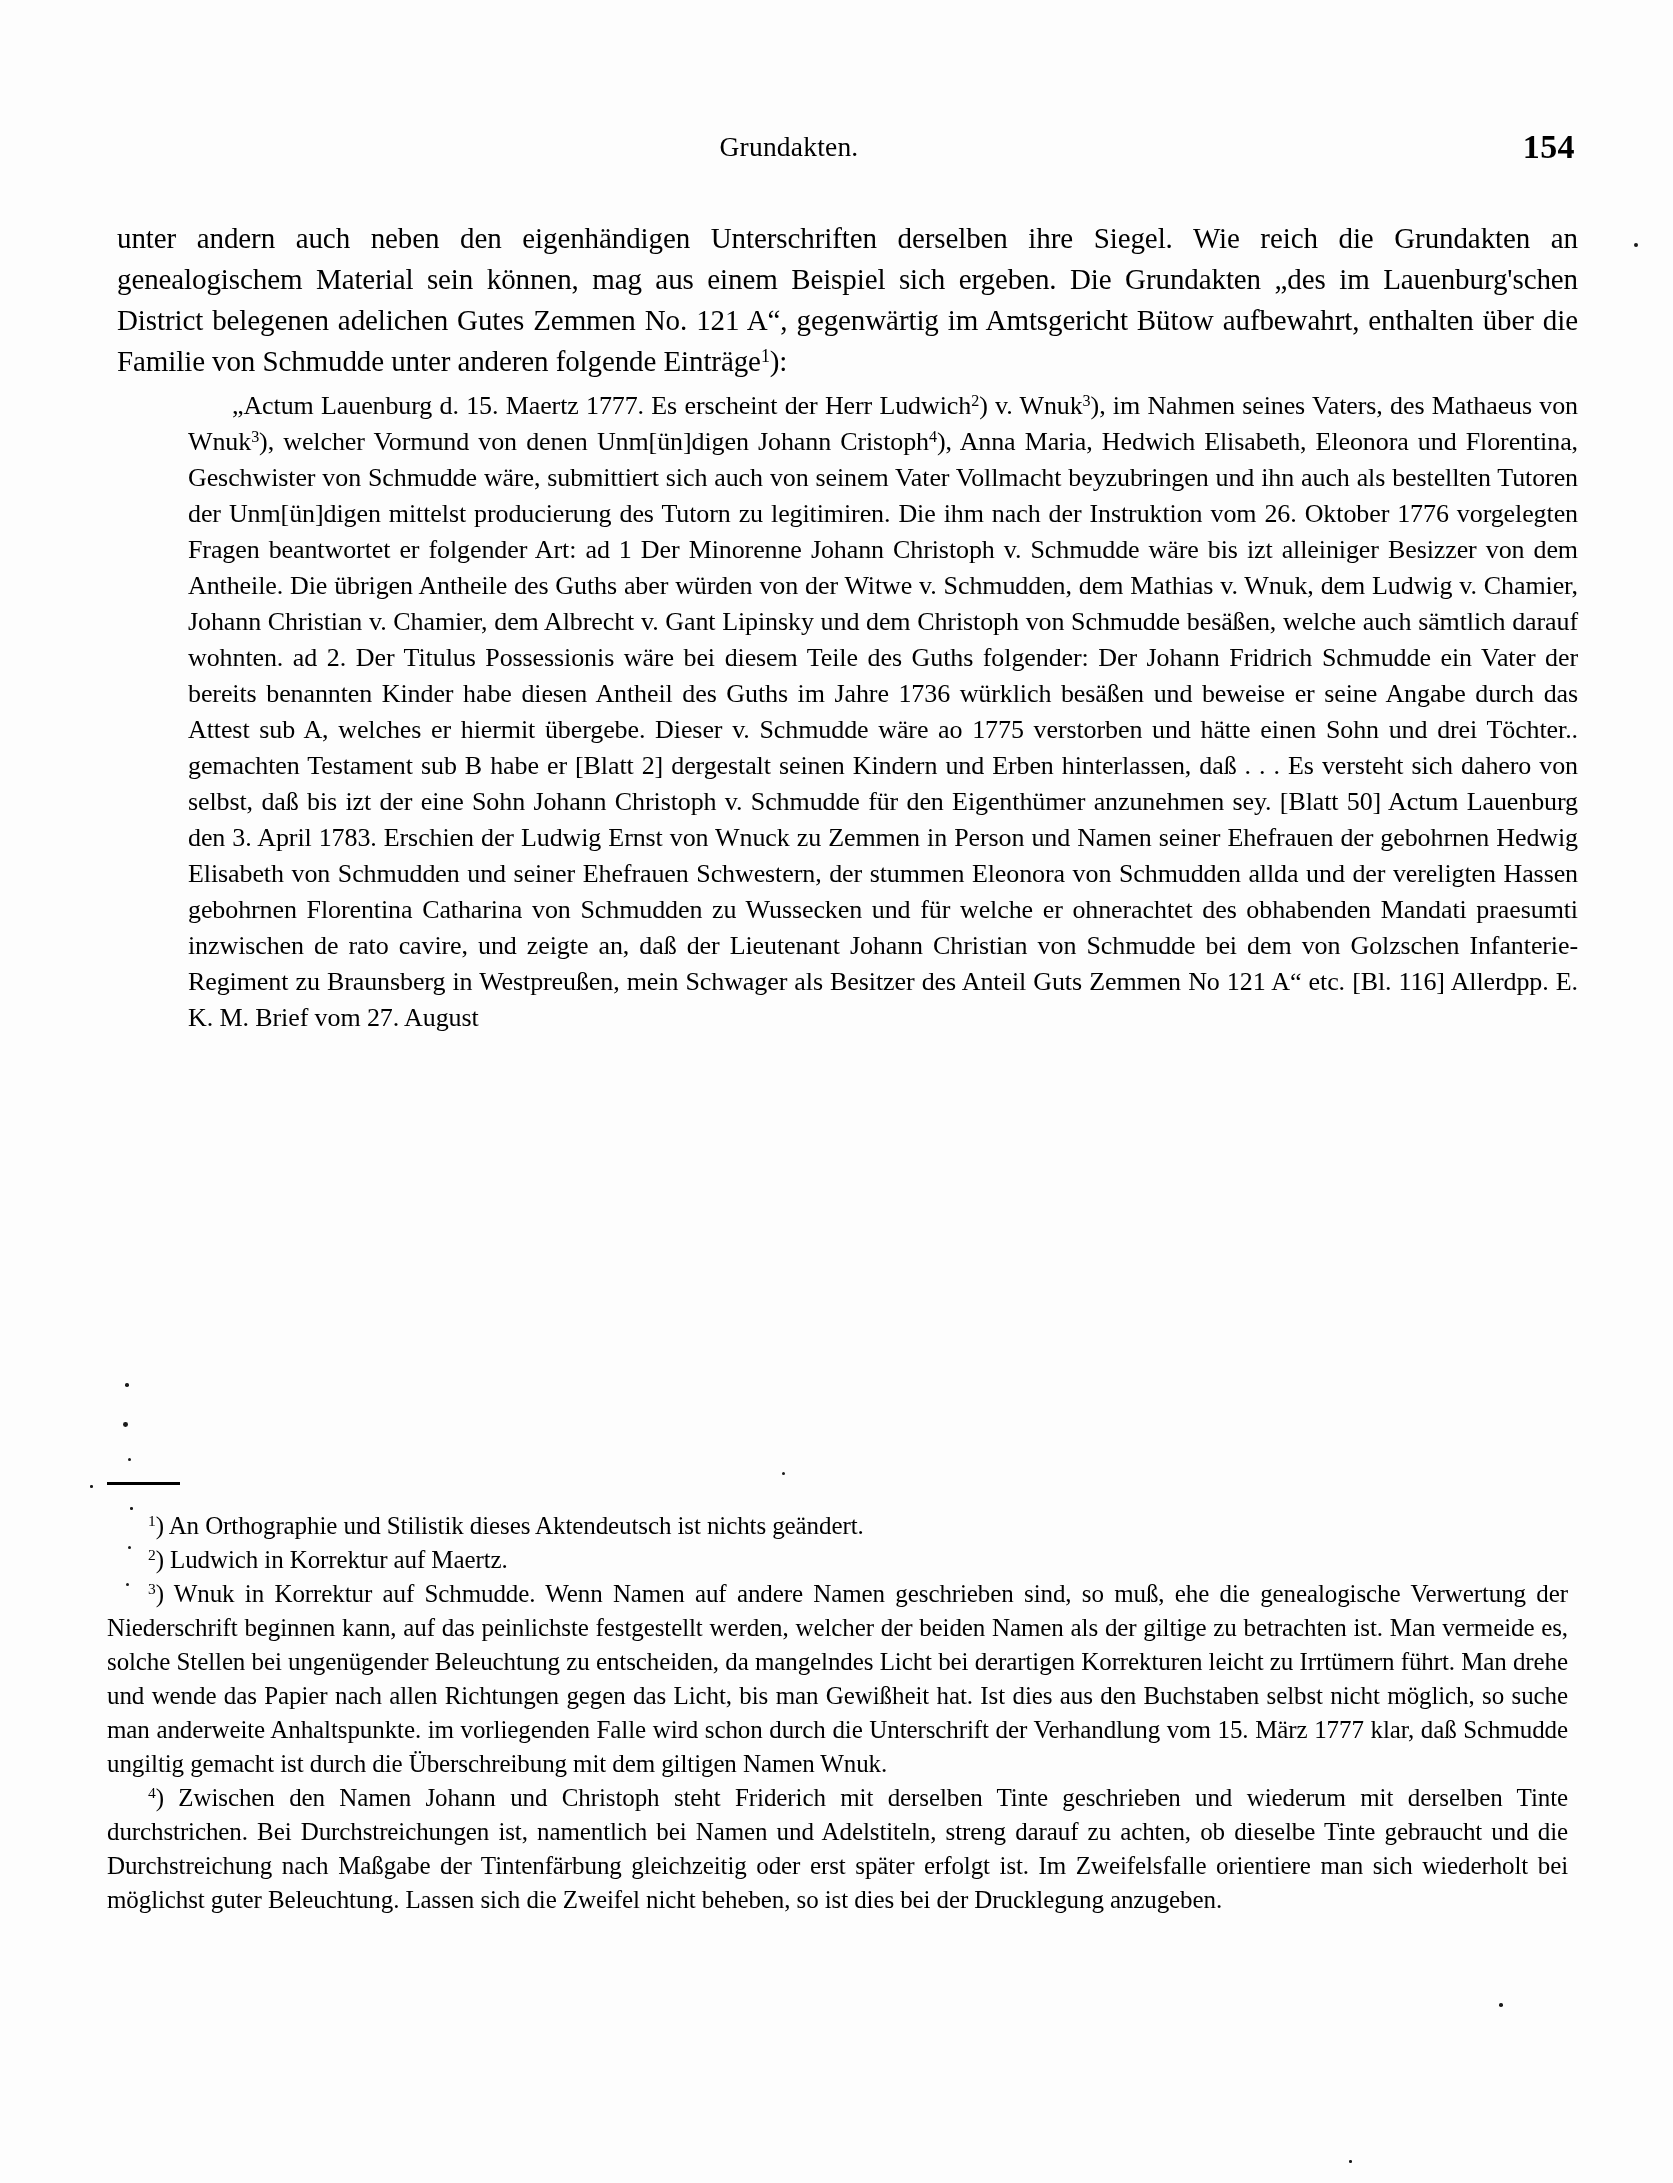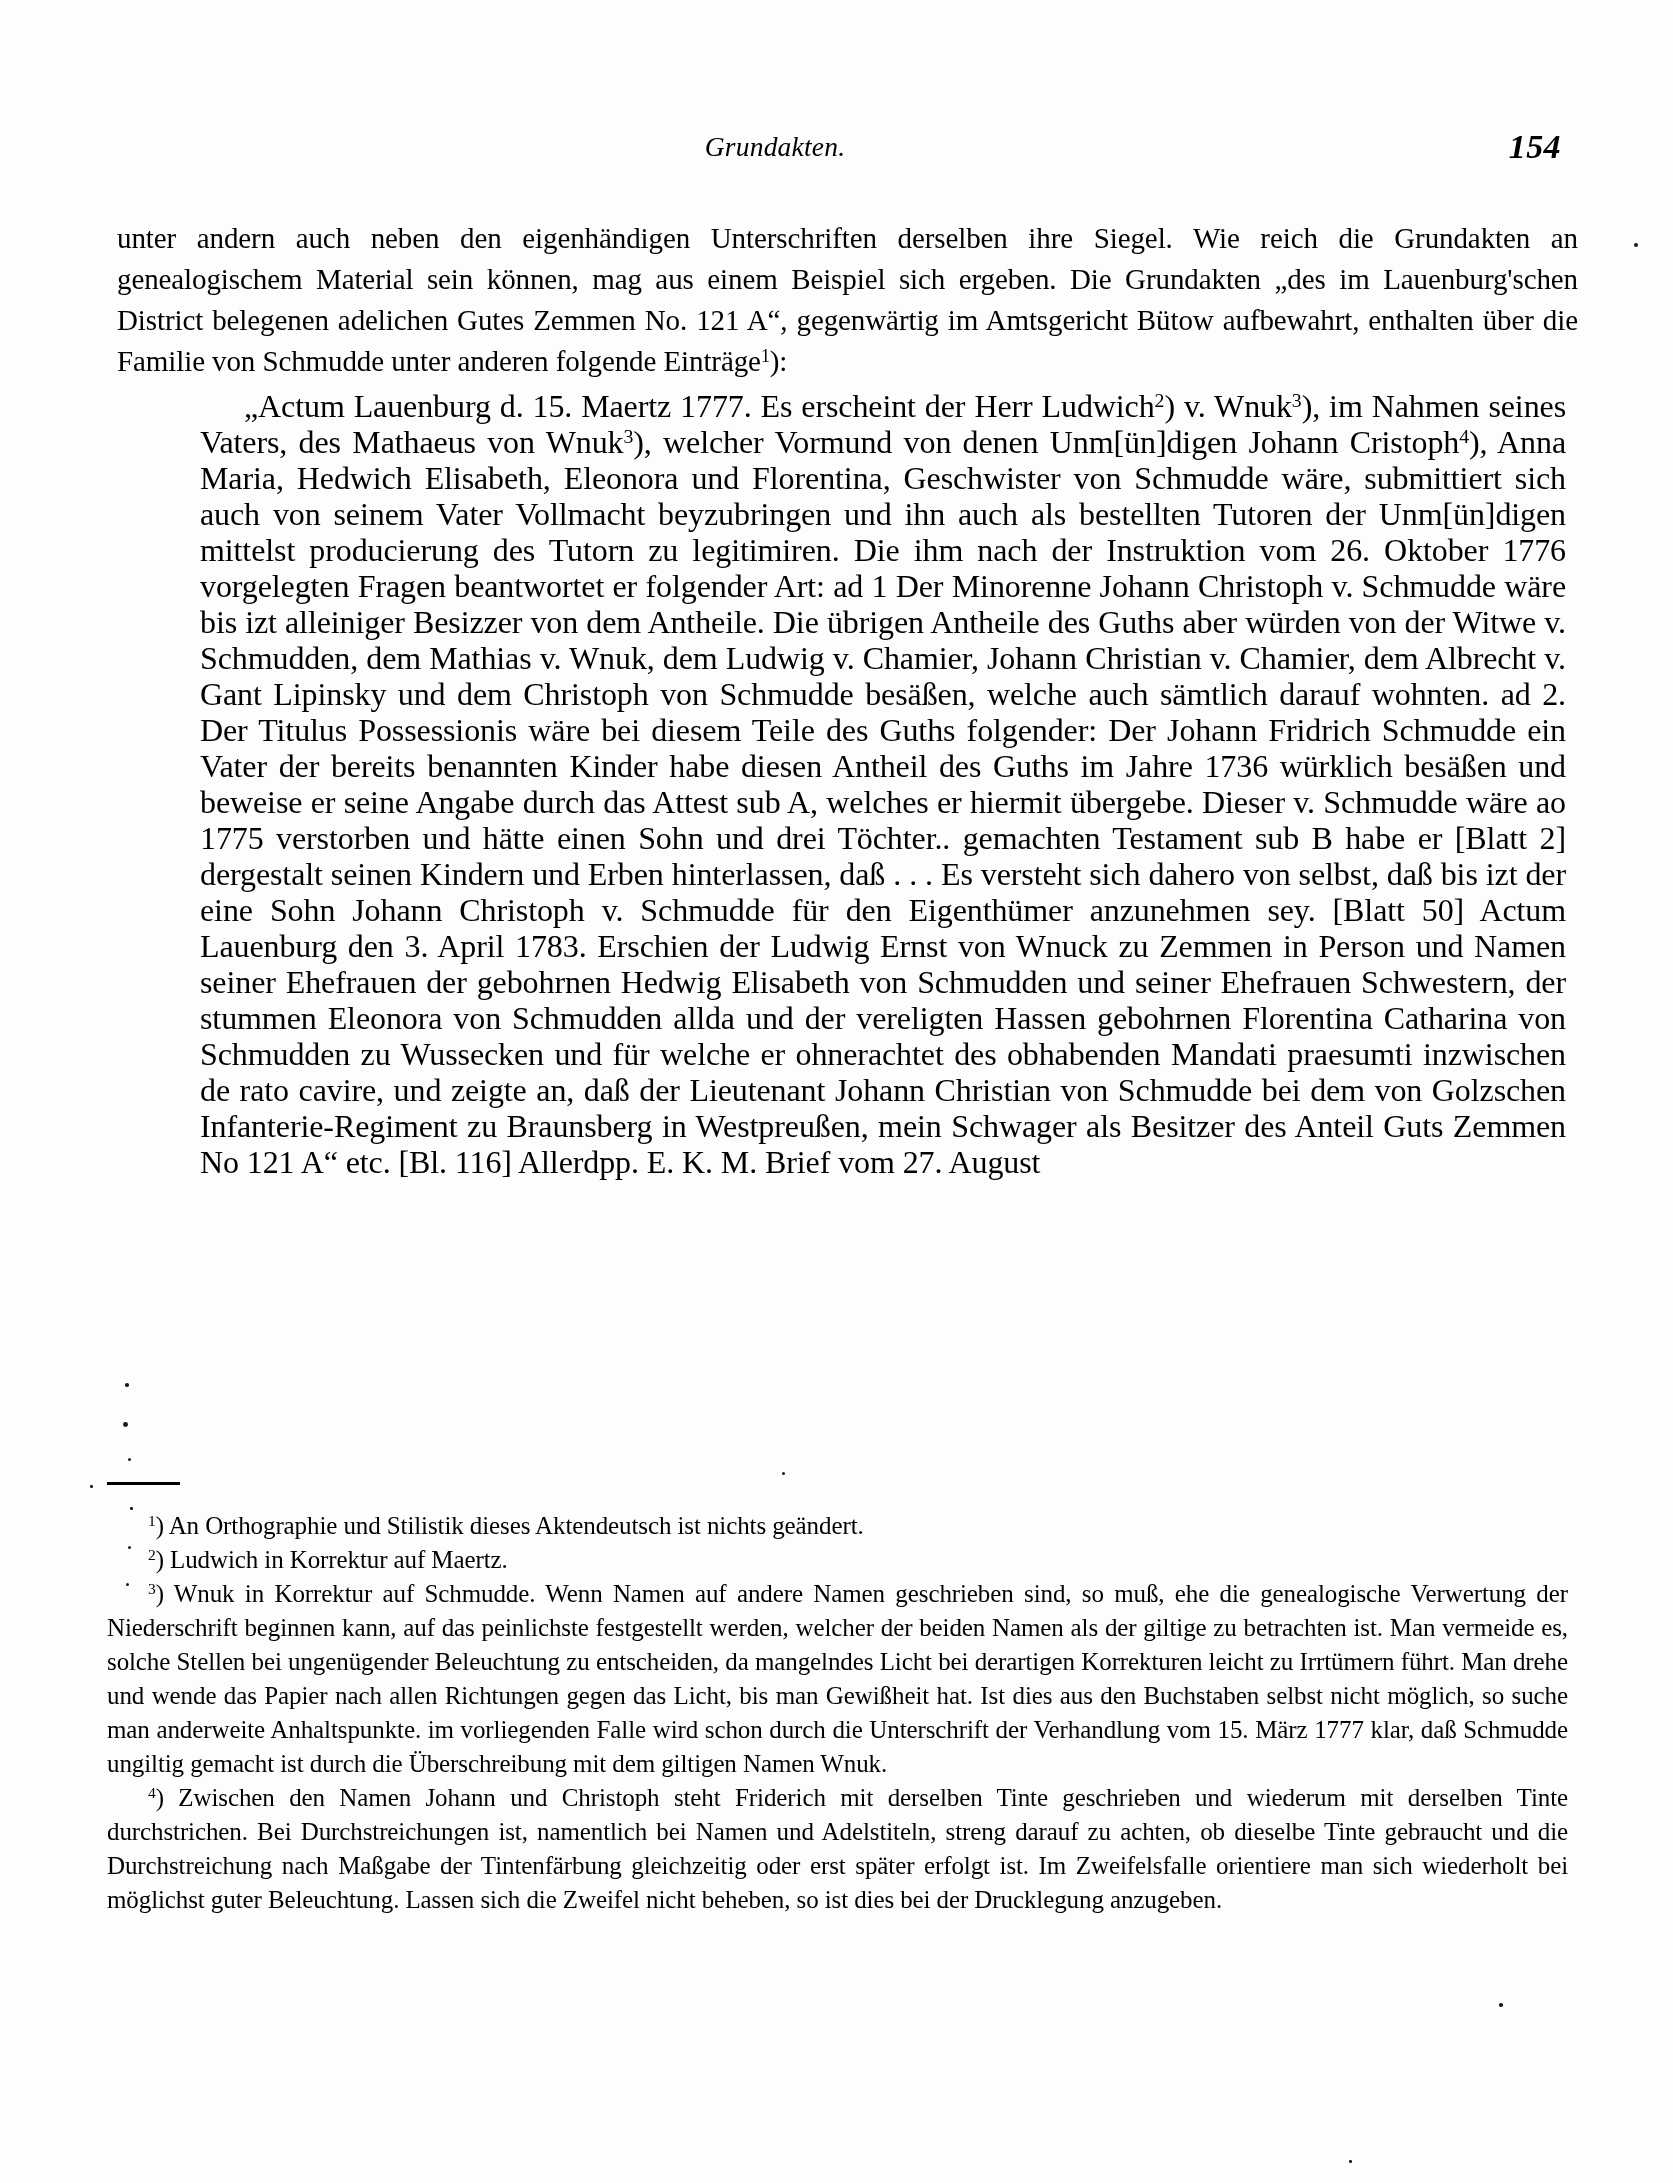--- a/index.html
+++ b/index.html
@@ -15,25 +15,24 @@
     position: relative;
     width: 1673px;
     height: 2428px;
     background: #fdfdfd;
     overflow: hidden;
   }
 
   
   .runhead {
     position: absolute;
-    left: 103px;
+    left: 117px;
     top: 131px;
     width: 1458px;
     height: 39px;
-    font-style: italic;
   }
   .runhead-title {
     position: absolute;
     left: 0;
     width: 100%;
     text-align: center;
     font-size: 27.5px;
     letter-spacing: 0.2px;
     transform: translateX(-57px);
   }
@@ -57,23 +56,23 @@
   .lead {
     font-size: 29px;
     line-height: 41px;
     text-align: justify;
     text-justify: inter-word;
     margin: 0;
     letter-spacing: -0.1px;
   }
 
   .quoteblock {
-    margin: 12px;
+    margin: 0;
     padding: 0 0 0 71px;
-    font-size: 32px;
+    font-size: 26px;
     line-height: 36px;
     text-align: justify;
     text-justify: inter-word;
     text-indent: 44px;
     letter-spacing: -0.1px;
     font-family: Liberation Serif, serif;
   }
   .quoteblock.qb-top { margin-top: 5.7px; }
 
   

